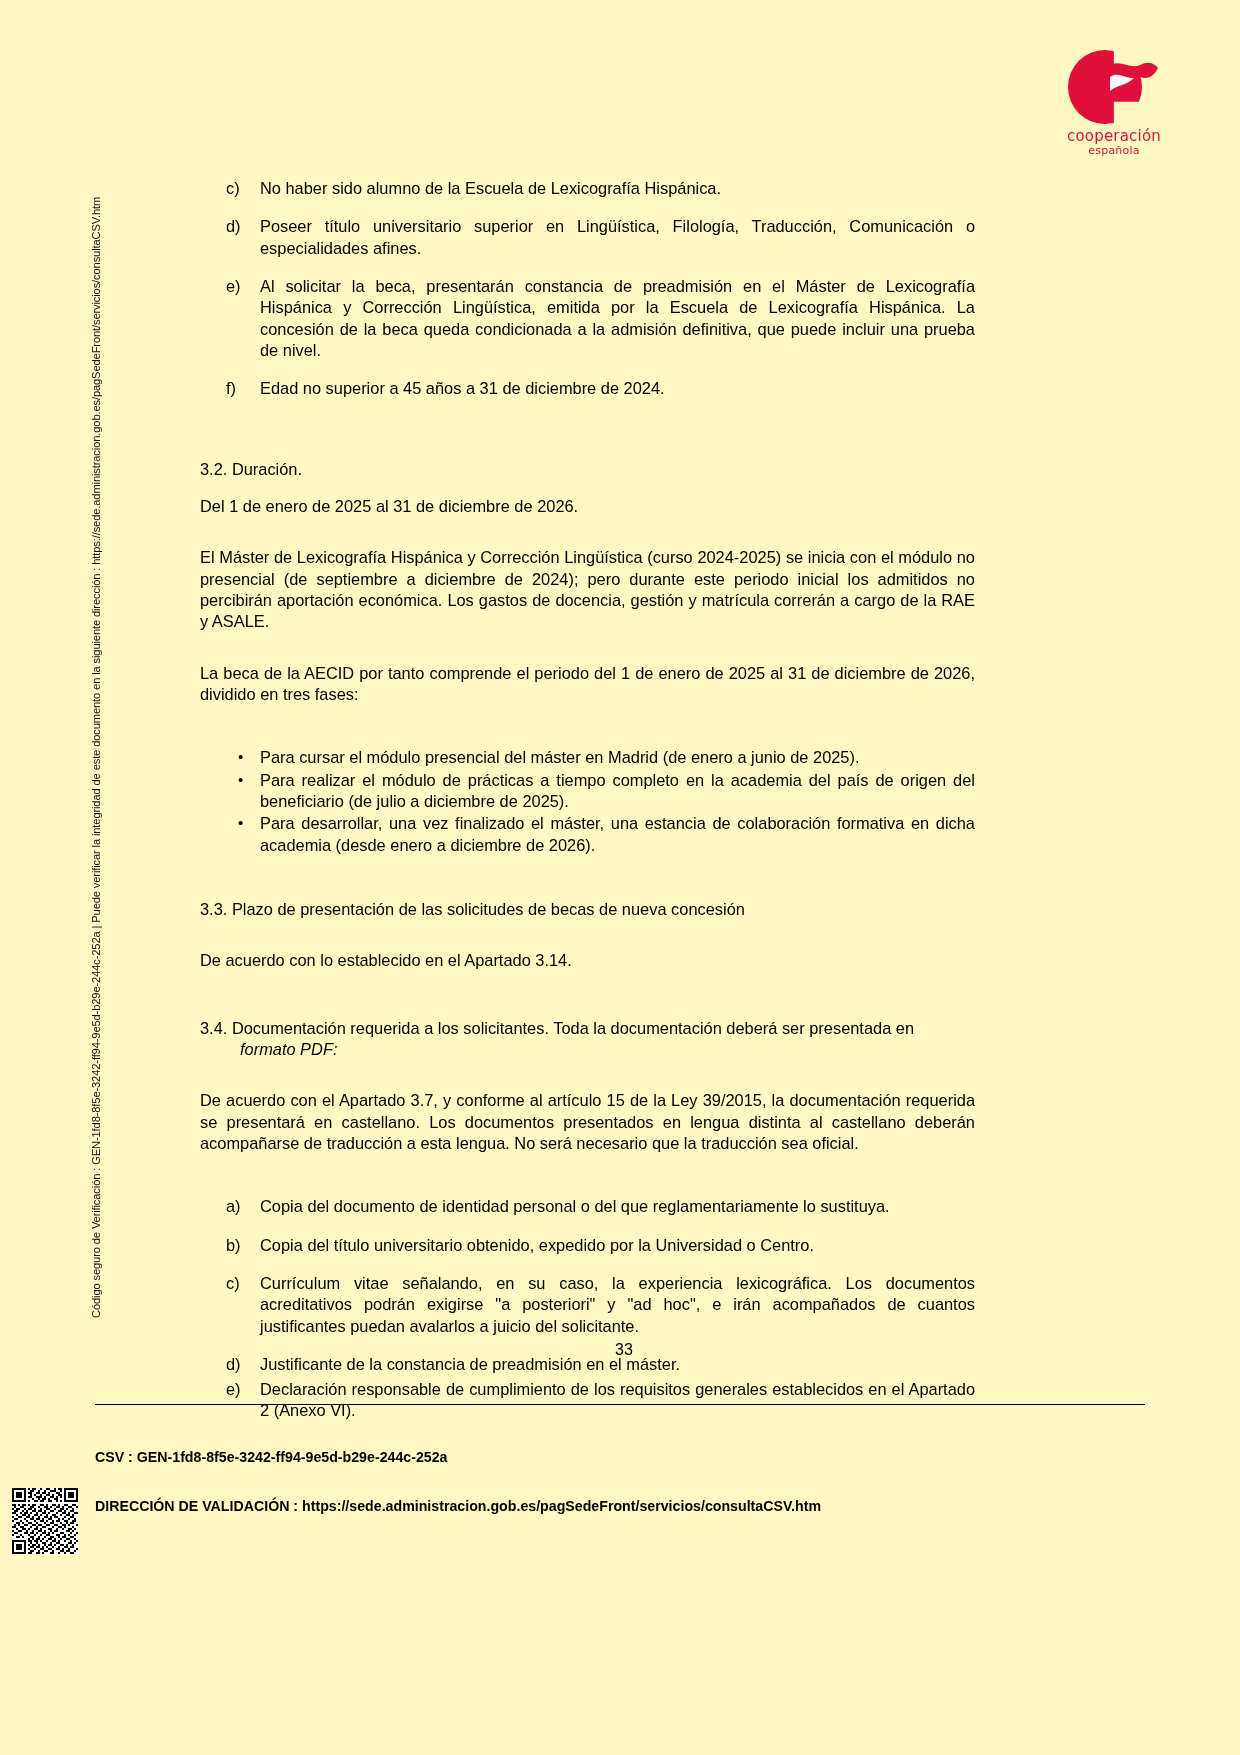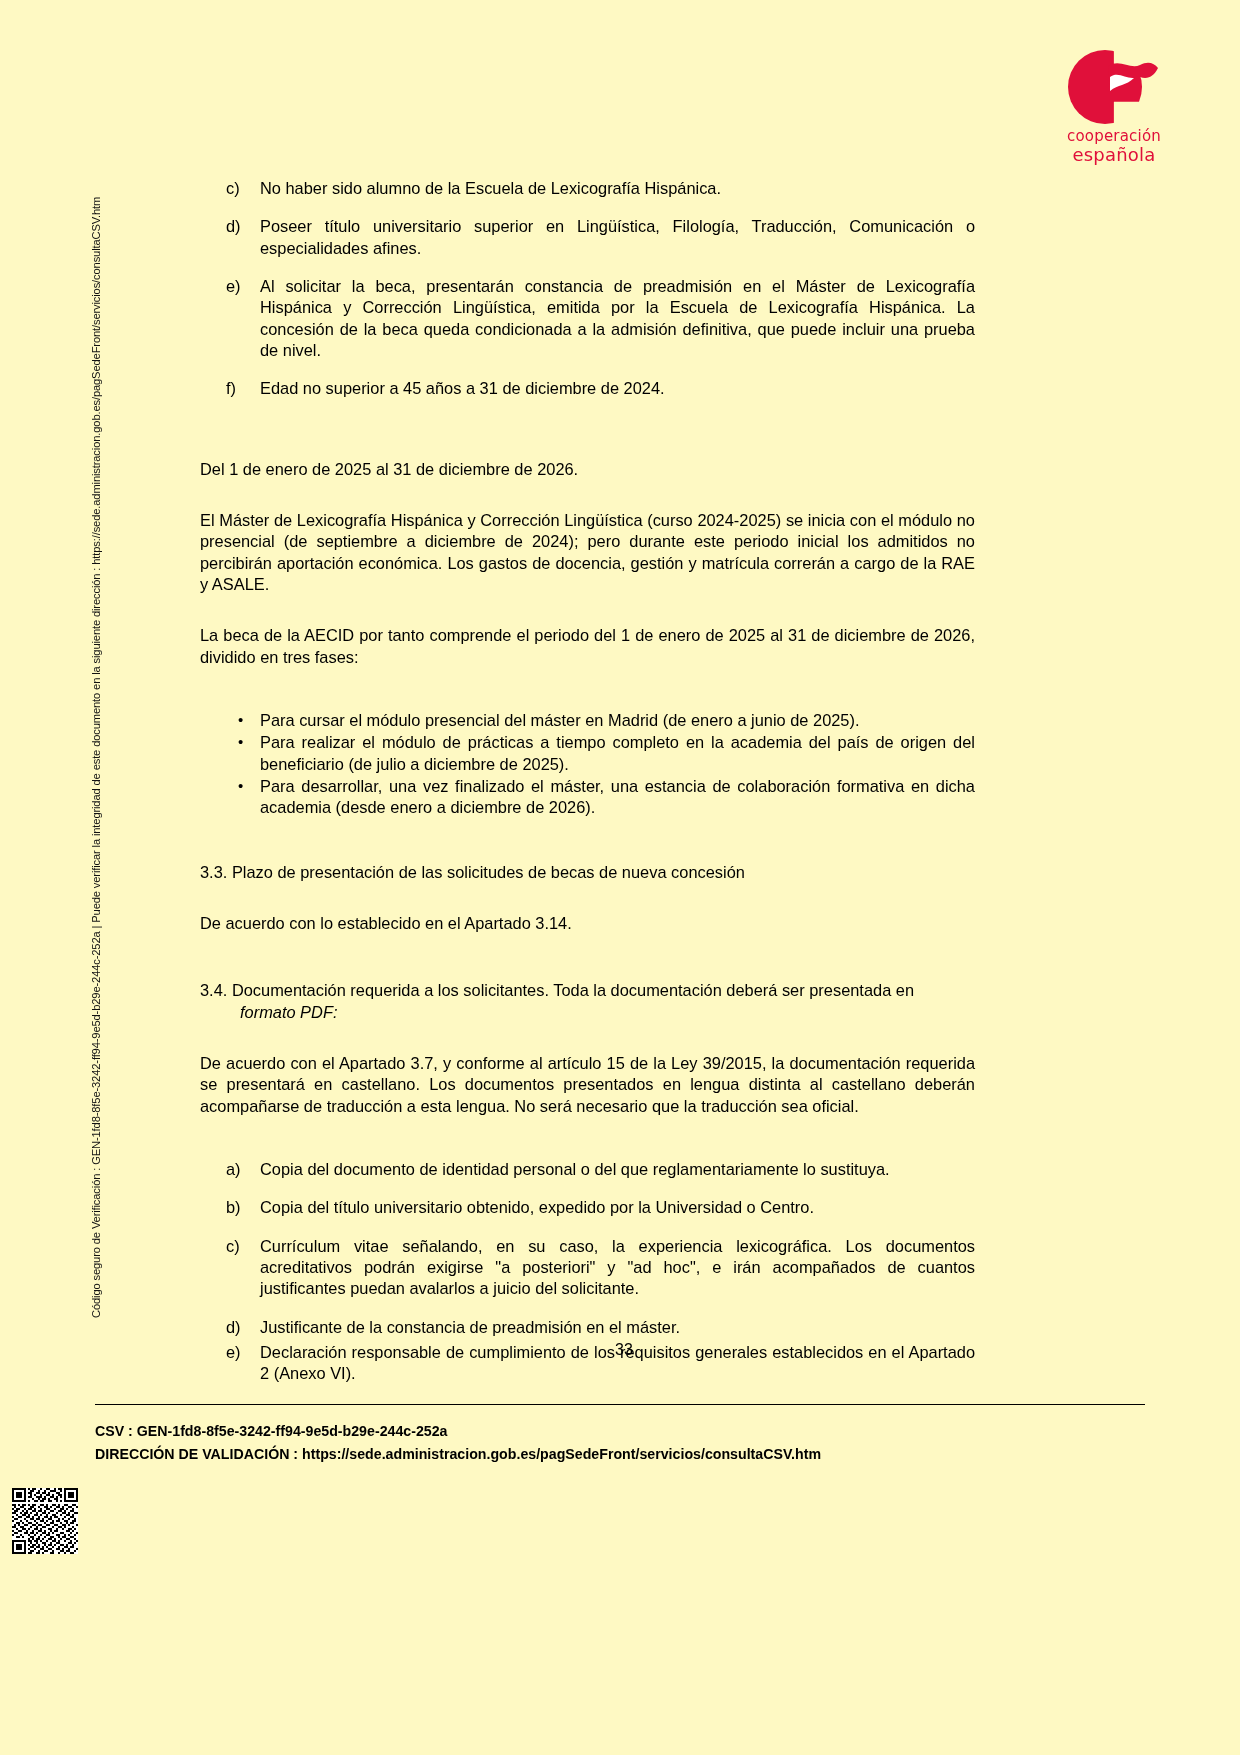--- a/index.html
+++ b/index.html
@@ -52,21 +52,21 @@
     height: 38px;
   }
   .logo-text {
     text-align: center;
     color: #e0103a;
     font-family: "DejaVu Sans", sans-serif;
     line-height: 1.12;
     margin-top: 4px;
   }
   .logo-text .l1 { font-size: 15px; letter-spacing: .2px; display:block; }
-  .logo-text .l2 { font-size: 18px; letter-spacing: .2px; display:block;text-align:center; }
+  .logo-text .l2 { font-size: 11px; letter-spacing: .2px; display:block;text-align:center; }
 
   
   .sidebar-vertical {
     position: absolute;
     left: 74px;
     top: 110px;
     height: 1210px;
     width: 26px;
   }
   .sidebar-vertical span {
@@ -176,21 +176,21 @@
   .footer-block {
     position: absolute;
     left: 95px;
     top: 1420px;
     width: 900px;
     font-size: 14.2px;
     font-weight: bold;
     line-height: 1.62;
     font-family: "Liberation Sans", sans-serif;
   }
-  .footer-block div { white-space: nowrap; }
+  .footer-block div { white-space: nowrap; margin-top: 26px; }
 
   .qr {
     position: absolute;
     left: 12px;
     top: 1488px;
     width: 66px;
     height: 66px;
     background: #ffffff;
   }
   .qr svg { display: block; }
@@ -234,20 +234,21 @@
         <span class="txt">Al solicitar la beca, presentarán constancia de preadmisión en el Máster de Lexicografía Hispánica y Corrección Lingüística, emitida por la Escuela de Lexicografía Hispánica. La concesión de la beca queda condicionada a la admisión definitiva, que puede incluir una prueba de nivel.</span>
       </li>
       <li>
         <span class="marker">f)</span>
         <span class="txt">Edad no superior a 45 años a 31 de diciembre de 2024.</span>
       </li>
     </ul>
 
     <div class="spacer-lg"></div>
 
+    <p class="para nojust">3.2. Duración.</p>
 
     <p class="para nojust">Del 1 de enero de 2025 al 31 de diciembre de 2026.</p>
 
     <div class="spacer-sm"></div>
 
     <p class="para">El Máster de Lexicografía Hispánica y Corrección Lingüística (curso 2024-2025) se inicia con el módulo no presencial (de septiembre a diciembre de 2024); pero durante este periodo inicial los admitidos no percibirán aportación económica. Los gastos de docencia, gestión y matrícula correrán a cargo de la RAE y ASALE.</p>
 
     <div class="spacer-sm"></div>
 
     <p class="para">La beca de la AECID por tanto comprende el periodo del 1 de enero de 2025 al 31 de diciembre de 2026, dividido en tres fases:</p>

